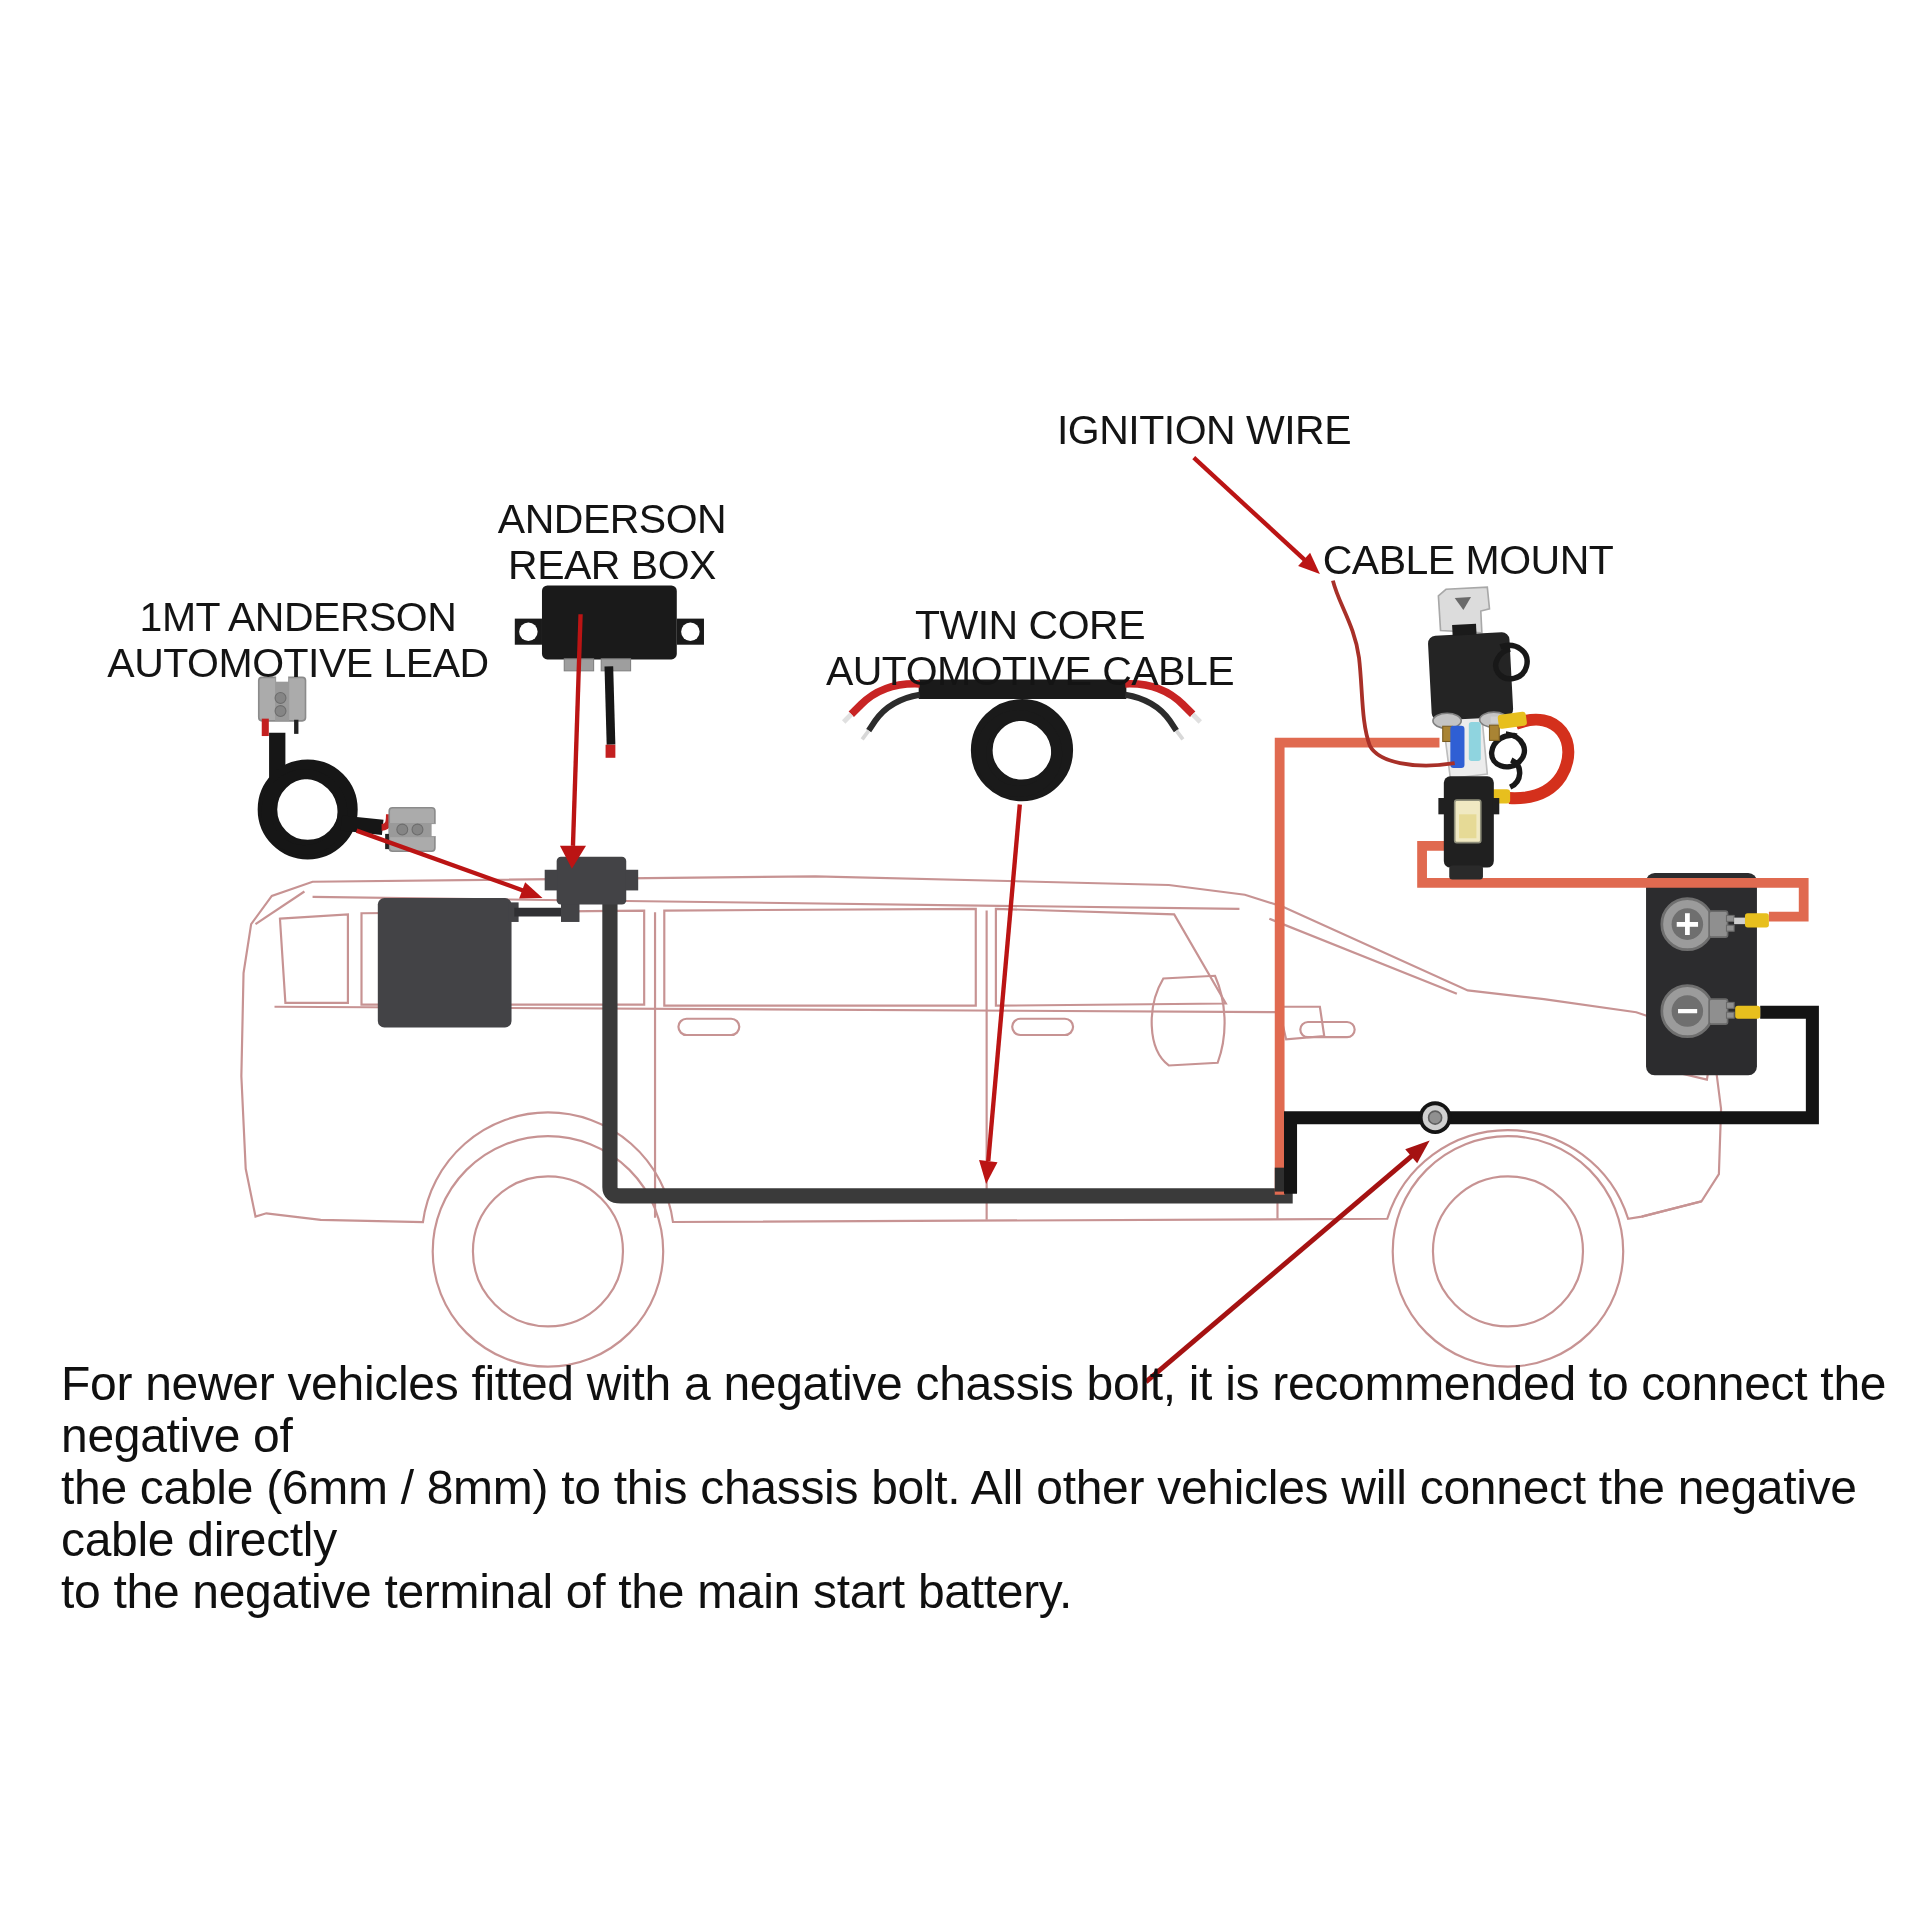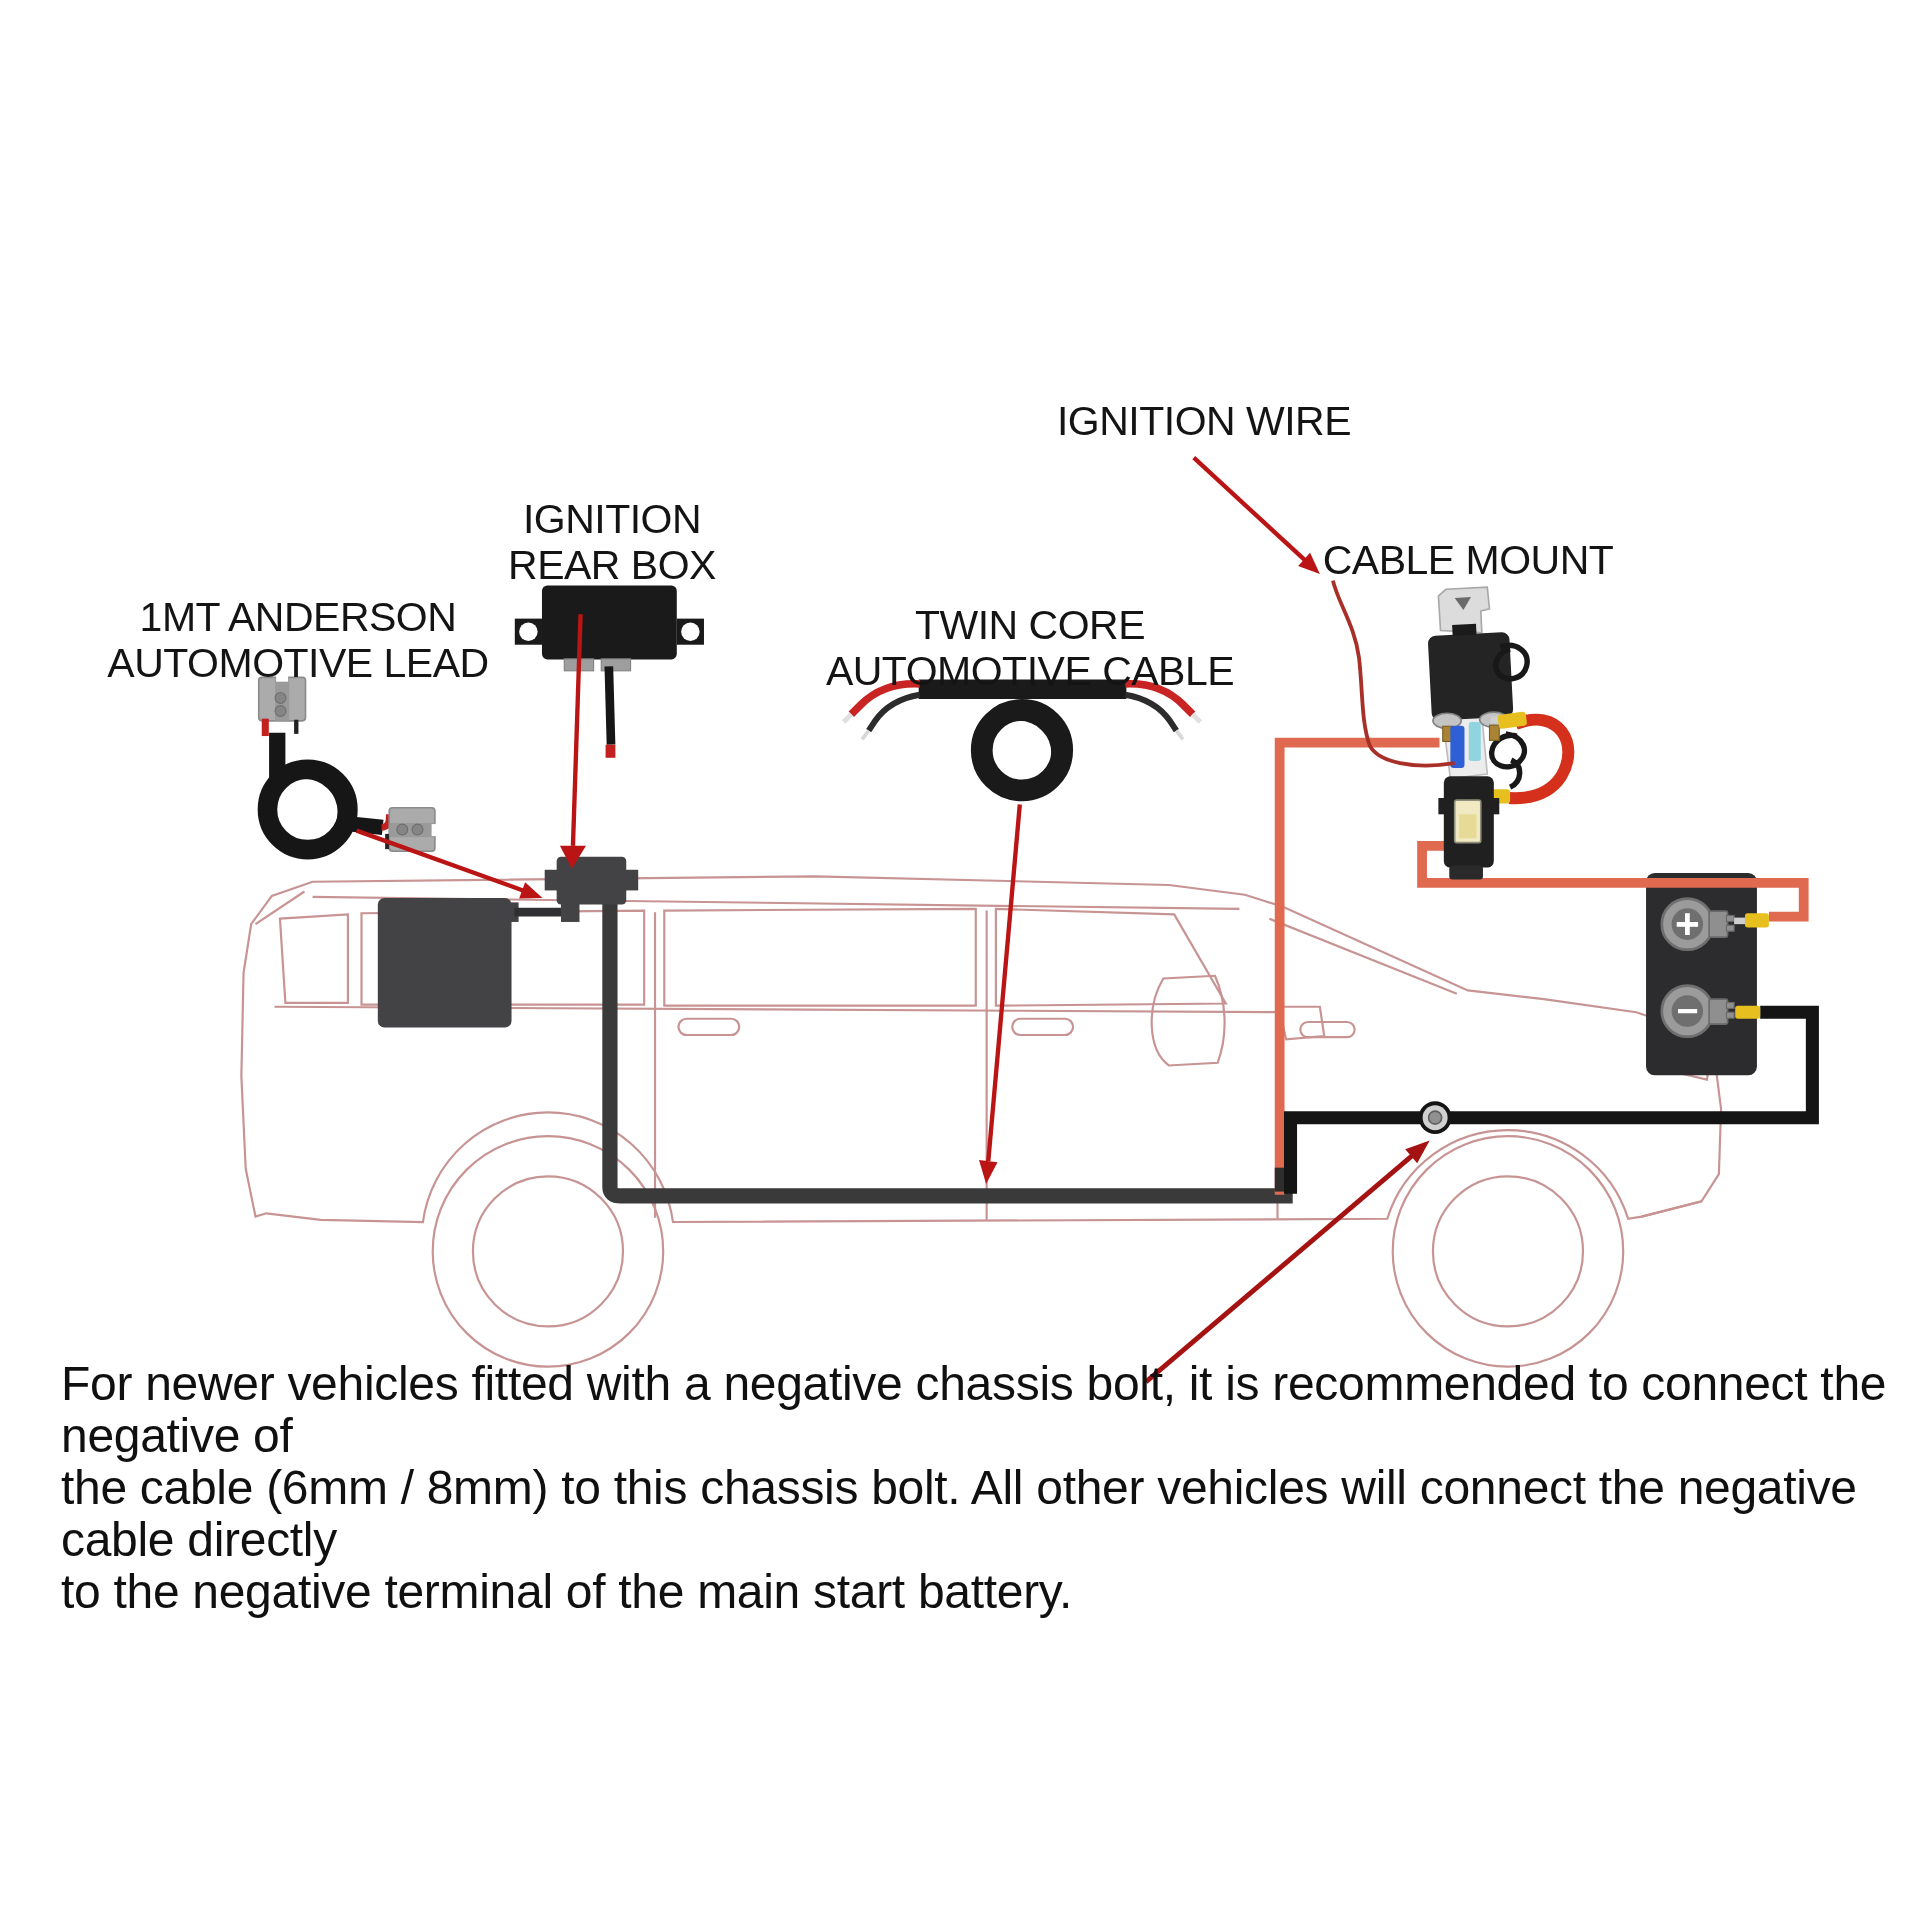--- a/index.html
+++ b/index.html
@@ -184,22 +184,22 @@
       <path d="M2196 842 L2400 1030" stroke-width="8" fill="none"></path>
       <polygon points="2428,1056 2388,1041 2410,1017" stroke="none"></polygon>
     </g>
     <g stroke="#a51212" fill="#a51212">
       <path d="M2108 2542 L2600 2124" stroke-width="9" fill="none"></path>
       <polygon points="2630,2098 2607,2140 2585,2114" stroke="none"></polygon>
     </g>
   </g>
 </svg>
 
-  <div class="lbl" style="left:1204px;top:398px">IGNITION WIRE</div>
-  <div class="lbl" style="left:612px;top:496px">IGNITION
+  <div class="lbl" style="left:1204px;top:407px">IGNITION WIRE</div>
+  <div class="lbl" style="left:612px;top:496px">ANDERSON
 REAR BOX</div>
   <div class="lbl" style="left:298px;top:594px">1MT ANDERSON
 AUTOMOTIVE LEAD</div>
   <div class="lbl" style="left:1030px;top:602px">TWIN CORE
 AUTOMOTIVE CABLE</div>
   <div class="lbl" style="left:1468px;top:537px">CABLE MOUNT</div>
 
   <div id="note">For newer vehicles fitted with a negative chassis bolt, it is recommended to connect the negative of
 the cable (6mm / 8mm) to this chassis bolt. All other vehicles will connect the negative cable directly
 to the negative terminal of the main start battery.</div>

